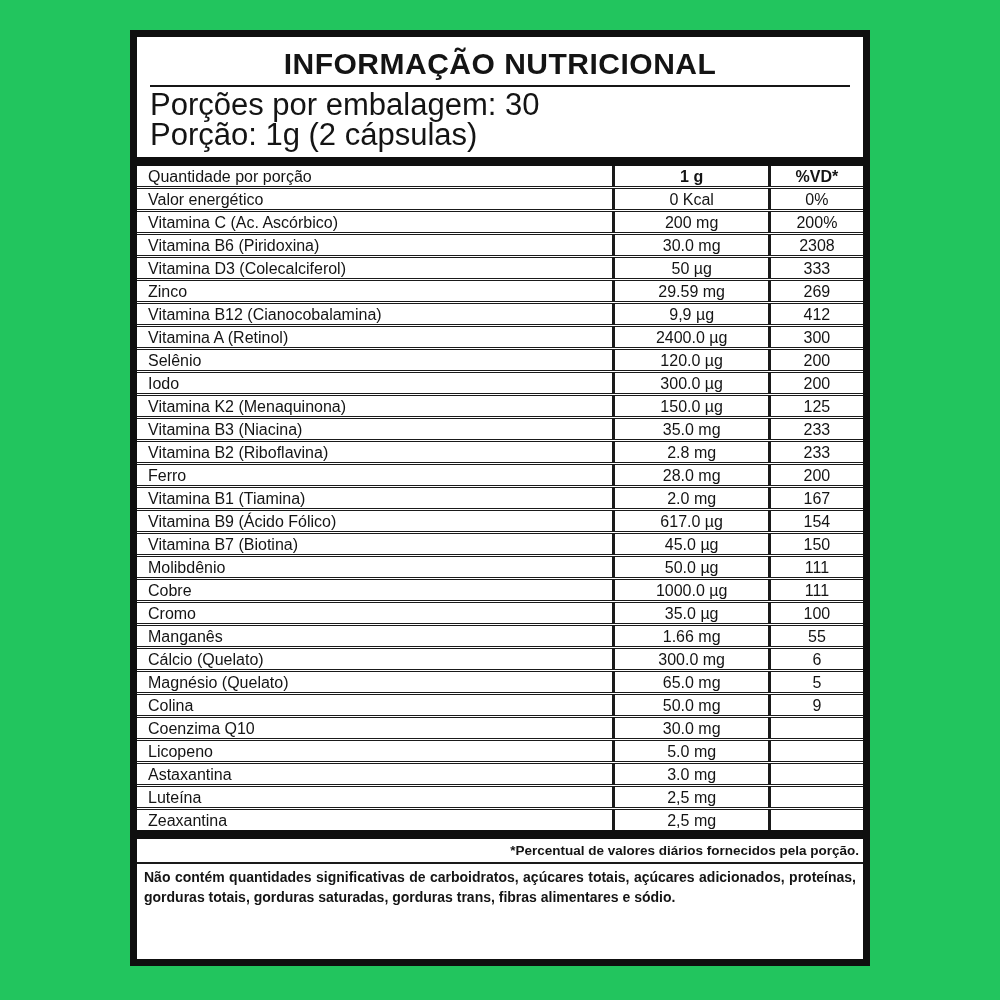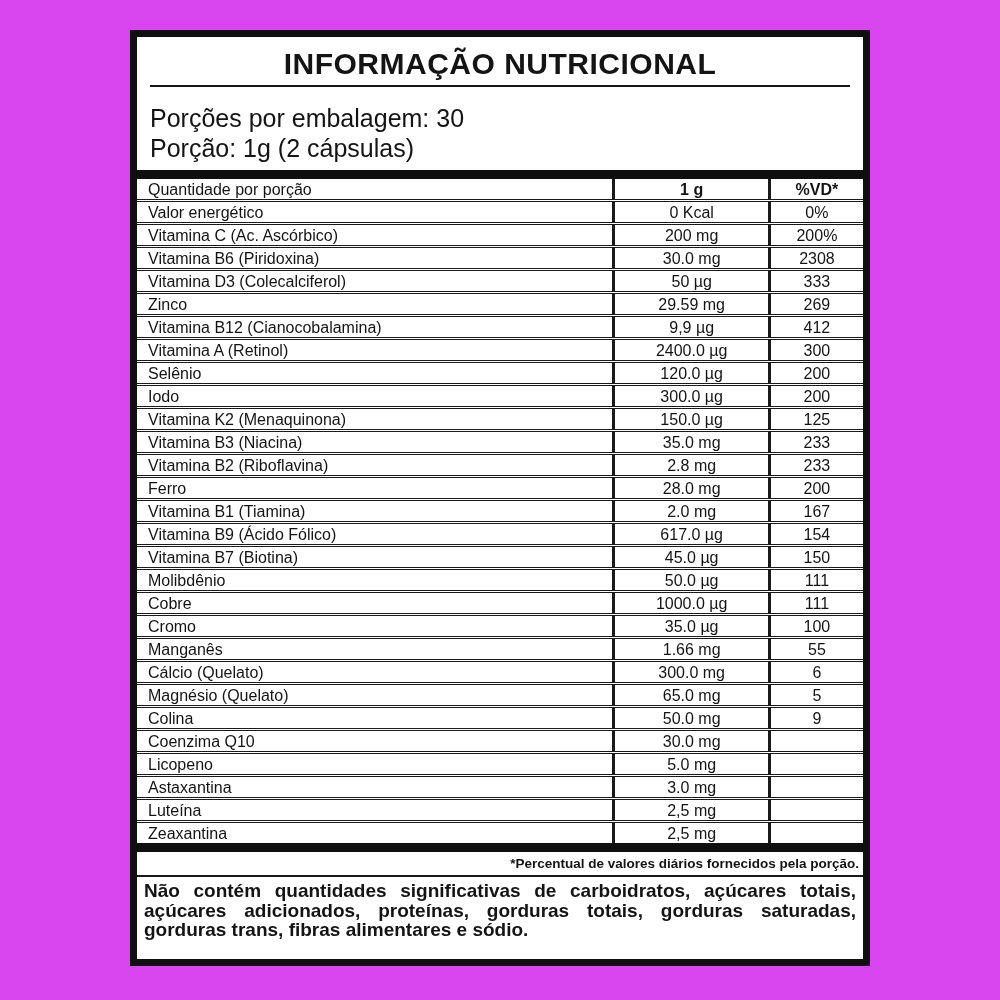--- a/index.html
+++ b/index.html
@@ -8,21 +8,21 @@
     background: #ffffff;
     width: 1000px;
     height: 1000px;
     font-family: "Liberation Sans", sans-serif;
     color: #141414;
   }
   .page {
     position: relative;
     width: 1000px;
     height: 1000px;
-    background: #d946ef;
+    background: #22c55e;
   }
   .frame {
     position: absolute;
     left: 130px;
     top: 30px;
     width: 740px;
     height: 936px;
     box-sizing: border-box;
     border: 7px solid #0f0f0f;
     background: #ffffff;
@@ -37,22 +37,22 @@
     letter-spacing: 0.5px;
     margin: 4px 10px 0 10px;
     white-space: nowrap;
   }
   .title-rule {
     border: none;
     border-top: 2px solid #161616;
     margin: 4px 13px 0 13px;
   }
   .servings {
-    margin: 16px 13px 0 13px;
-    font-size: 25px;
+    margin: 3px 13px 0 13px;
+    font-size: 31px;
     line-height: 30px;
   }
   .serving-line { display: block; }
   .thick-bar {
     height: 9px;
     background: #0f0f0f;
     margin: 7px 0 0 0;
   }
   .thick-bar.bottom { margin: 0; }
   table.nutrients {
@@ -86,21 +86,21 @@
   table.nutrients tbody tr:last-child td { border-bottom: none; }
   .footnote {
     font-size: 13.5px;
     font-weight: bold;
     line-height: 16px;
     padding: 4px 4px 3px 8px;
     border-bottom: 2px solid #1a1a1a;
     text-align: right;
   }
   .disclaimer {
-    font-size: 19px;
+    font-size: 14px;
     font-weight: bold;
     line-height: 19.5px;
     text-align: justify;
     padding: 4px 7px 0 7px;
   }
 </style>
 </head>
 <body>
 
 <div class="page">

